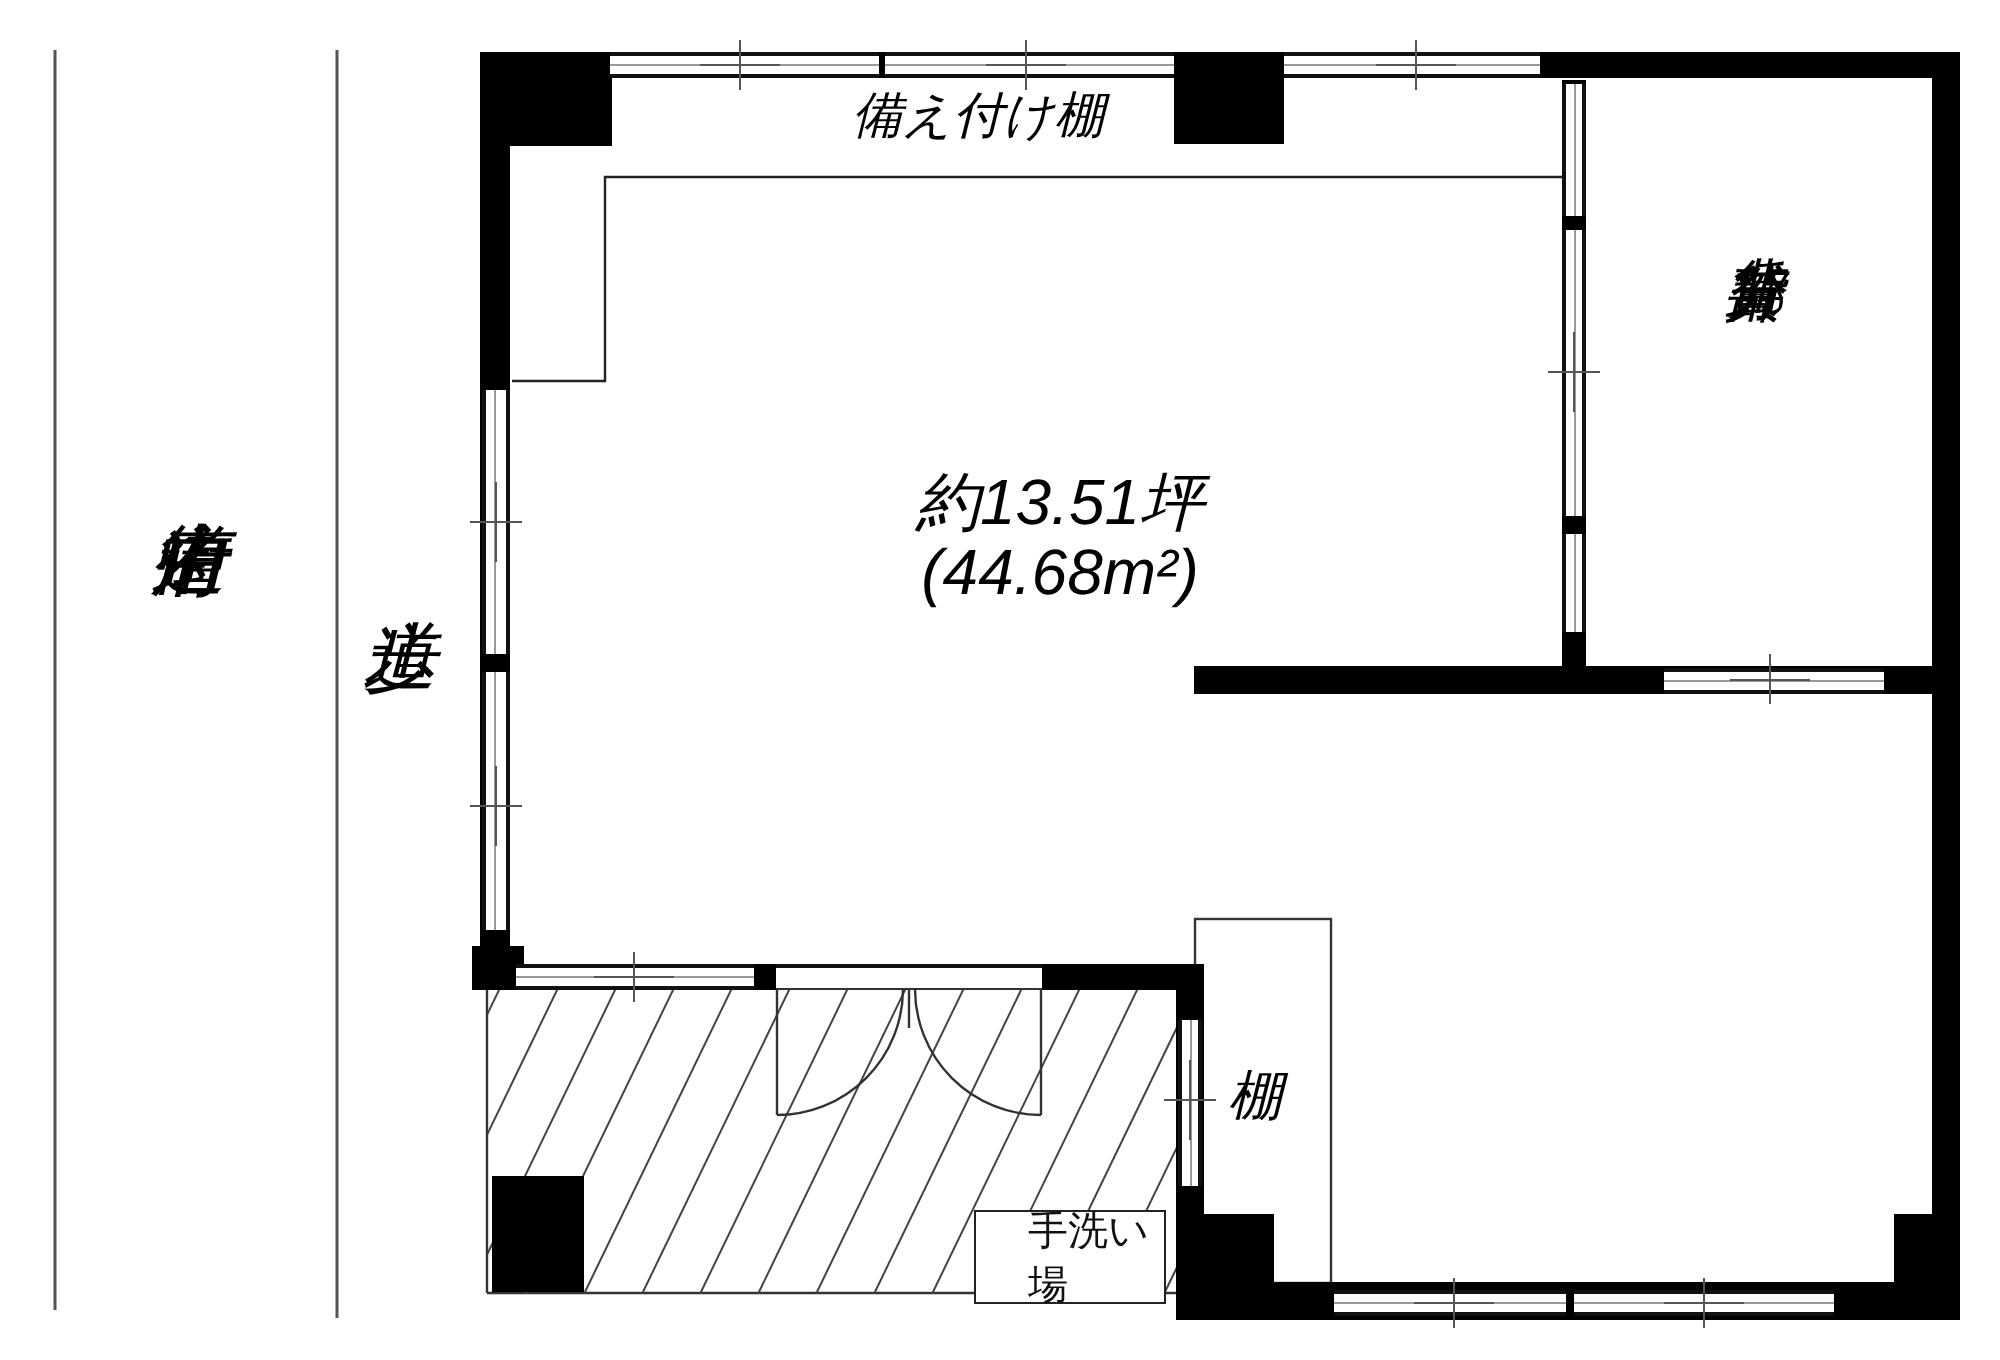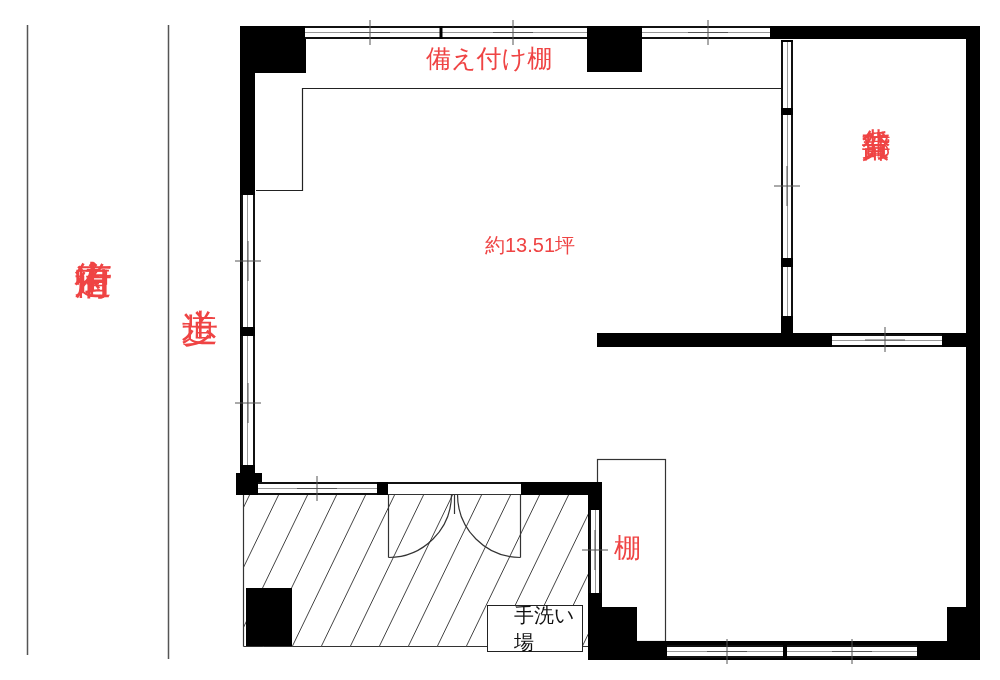--- a/index.html
+++ b/index.html
@@ -21,21 +21,21 @@
     border-left:2px solid #111;border-right:2px solid #111;z-index:3;
     background-image:linear-gradient(#999,#999);background-size:1px 100%;
     background-position:4px 0;background-repeat:no-repeat;
   }
   .win-v.narrow{width:12px;}
   .door-open{
     position:absolute;box-sizing:border-box;background:#fff;z-index:3;
     border-top:2px solid #111;border-bottom:1px solid #333;
   }
   #svg-over{z-index:4;}
-  .lbl{position:absolute;z-index:5;line-height:1.06;white-space:nowrap;color:#ef4444;}
+  .lbl{position:absolute;z-index:5;line-height:1.06;white-space:nowrap;color:#000000;font-style:italic;}
   .vtext{writing-mode:vertical-rl;text-orientation:upright;letter-spacing:1px;}
   .center{text-align:center;}
   .box-label{
     position:absolute;z-index:5;background:#fff;border:1.5px solid #222;
     display:flex;align-items:center;justify-content:center;box-sizing:border-box;padding-left:26px;
   }
 </style>
 </head>
 <body>
 
@@ -158,20 +158,21 @@
       <line x1="388.5" y1="494.5" x2="388.5" y2="557.5"></line>
       <path d="M 457.5,494.5 A 63,63 0 0 0 520.5,557.5"></path>
       <line x1="520.5" y1="494.5" x2="520.5" y2="557.5"></line>
       <line x1="454.5" y1="494.5" x2="454.5" y2="514"></line>
     </g>
   </svg>
 
   <div class="lbl vtext" style="left:73px;top:229px;font-size:38px;">府中街道</div>
   <div class="lbl vtext" style="left:180px;top:280px;font-size:37px;">歩道</div>
   <div class="lbl" style="left:426px;top:45px;font-size:25px;">備え付け棚</div>
-  <div class="lbl center" style="left:420px;top:235px;width:220px;font-size:20px;">約13.51坪</div>
+  <div class="lbl center" style="left:420px;top:235px;width:220px;font-size:32px;">約13.51坪</div>
+  <div class="lbl center" style="left:420px;top:270px;width:220px;font-size:32px;">(44.68m²)</div>
   <div class="lbl vtext" style="left:861px;top:105px;font-size:29px;">非賃貸部分</div>
   <div class="lbl" style="left:614px;top:534px;font-size:27px;">棚</div>
   <div class="box-label" style="left:487px;top:605px;width:96px;height:47px;font-size:20px;">
     <span>手洗い場</span>
   </div>
 
 </div>
 
 </body></html>

